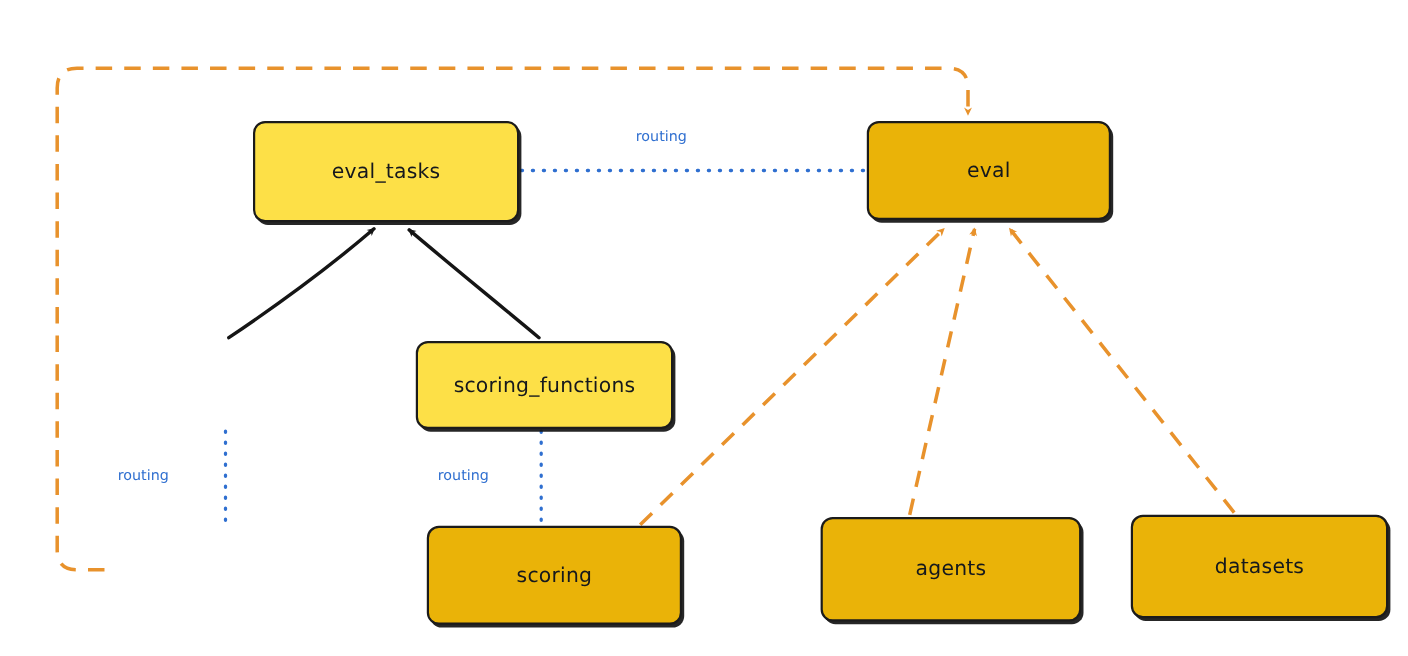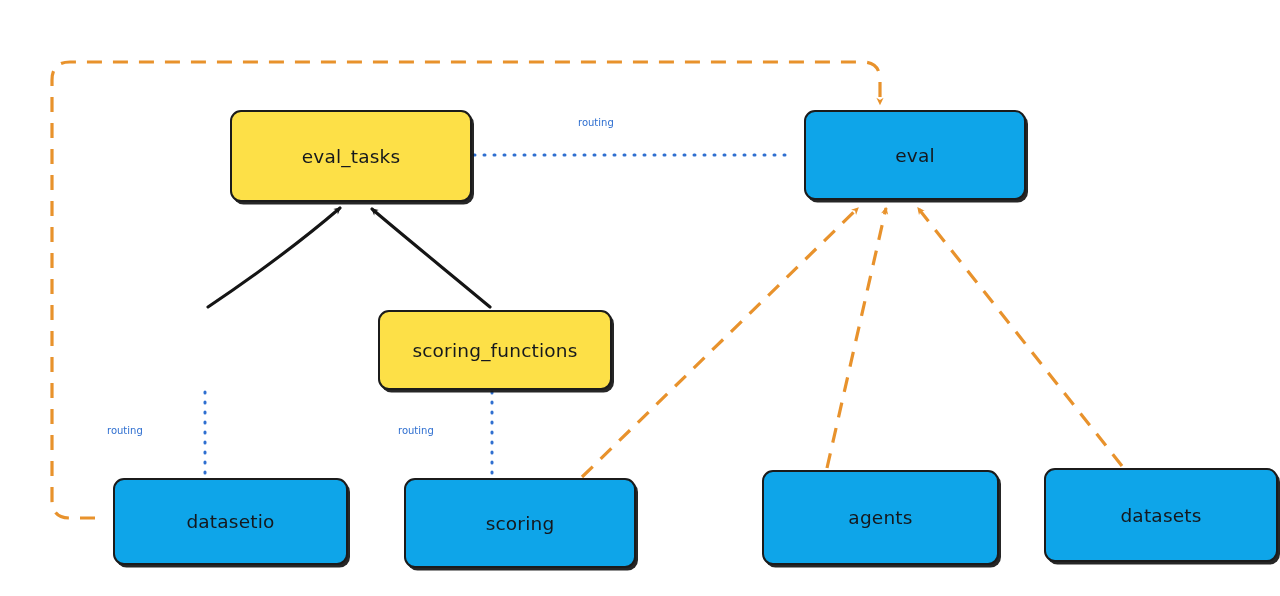--- a/index.html
+++ b/index.html
@@ -32,33 +32,33 @@
     position: absolute;
     box-sizing: border-box;
     border: 2.6px solid #1b1b1b;
     border-radius: 11px;
     display: flex;
     align-items: center;
     justify-content: center;
     box-shadow: 2.5px 3px 0 -0.5px rgba(20,20,20,0.92);
   }
   .node.blue  { background: #fde047; }
-  .node.green { background: #0ea5e9; margin-left: 16px; }
+  .node.green { background: #eab308; }
   .node-label {
     font-family: "DejaVu Sans", sans-serif;
     font-size: 18.5px;
     color: #15181d;
     letter-spacing: 0.2px;
     white-space: nowrap;
     user-select: none;
   }
   .edge-label {
     position: absolute;
     font-family: "DejaVu Sans", sans-serif;
-    font-size: 10px;
+    font-size: 13px;
     color: #2f6fd0;
     white-space: nowrap;
     user-select: none;
   }
 </style>
 </head>
 <body>
 
 <div id="diagram-root">
 
@@ -116,23 +116,20 @@
 
   <div class="node green" style="left:788px; top:110px; width:222px; height:90px;">
     <span class="node-label">eval</span>
   </div>
 
 
   <div class="node blue" style="left:378px; top:310px; width:234px; height:80px;align-items:center;">
     <span class="node-label">scoring_functions</span>
   </div>
 
-  <div class="node green" style="left:97px; top:478px; width:235px; height:87px;">
-    <span class="node-label">datasetio</span>
-  </div>
 
   <div class="node green" style="left:388px; top:478px; width:232px; height:90px;justify-content:center;">
     <span class="node-label">scoring</span>
   </div>
 
   <div class="node green" style="left:746px; top:470px; width:237px; height:95px;">
     <span class="node-label">agents</span>
   </div>
 
   <div class="node green" style="left:1028px; top:468px; width:234px; height:94px;">

